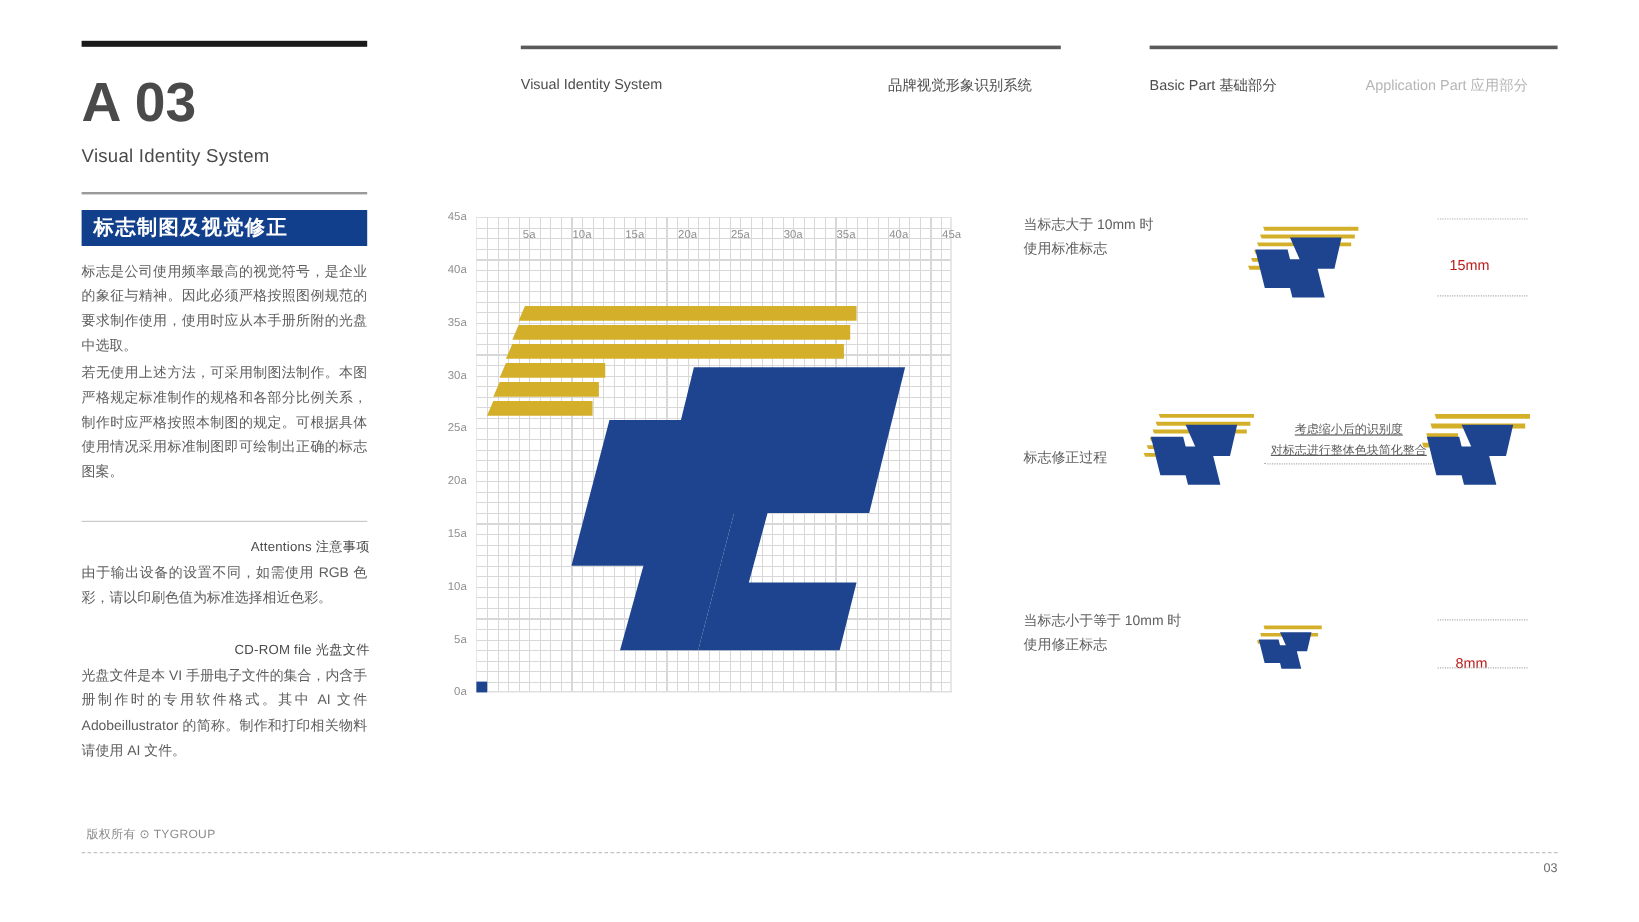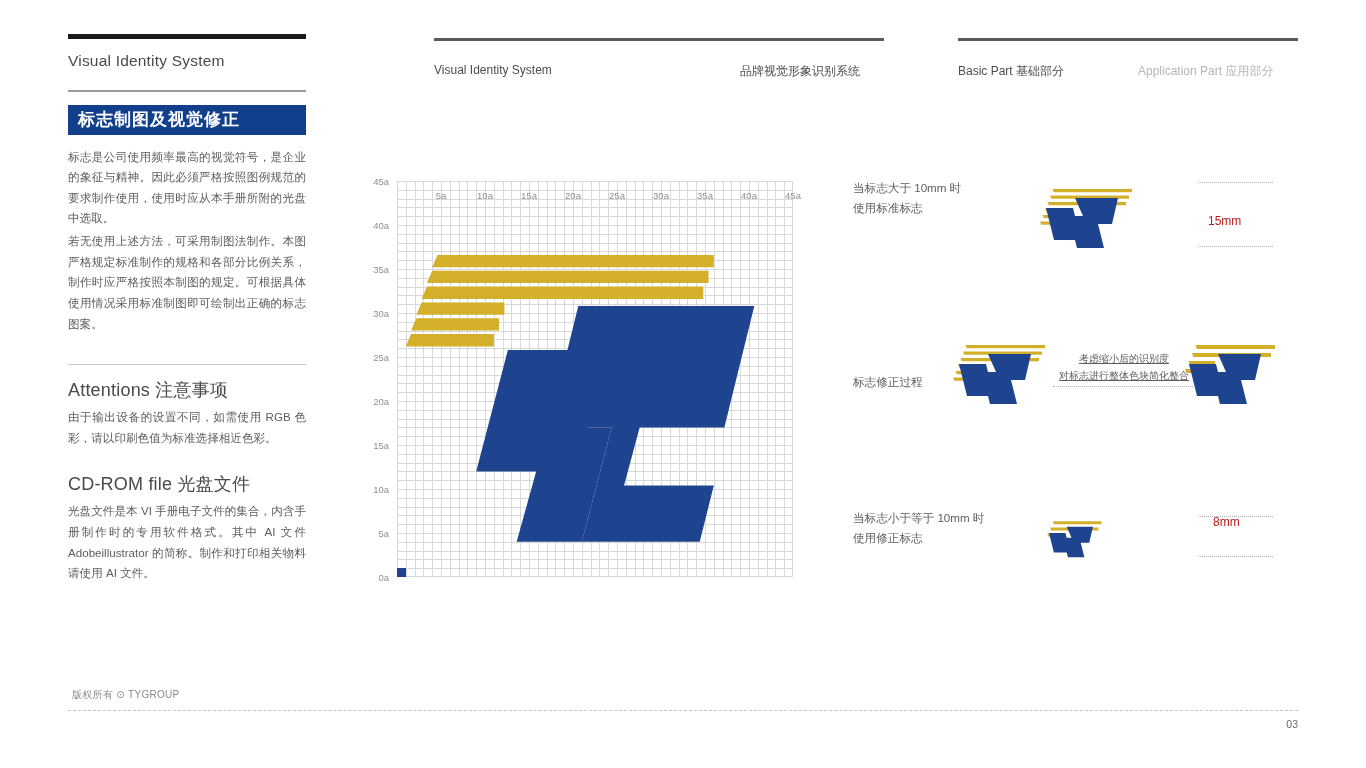--- a/index.html
+++ b/index.html
@@ -34,21 +34,21 @@
 
   .body-para {
     margin-top:12px; width:238px;
     font-size:11.6px; line-height:1.78; color:#5d5d5d; text-align:justify;
   }
   .body-para + .body-para { margin-top:2px; }
 
   .rule-thin { width:238px; height:1px; background:#c9c9c9; margin-top:30px; }
 
   .sec-title {
-    margin-top:13px; font-size:18px; color:#4a4a4a; letter-spacing:.2px;
+    margin-top:13px; font-size:11px; color:#4a4a4a; letter-spacing:.2px;text-align:right;
   }
   .sec-body {
     margin-top:5px; width:238px;
     font-size:11.6px; line-height:1.78; color:#5d5d5d; text-align:justify;
   }
   .sec-block2 { margin-top:24px; }
 
   
   .footer-text {
     position:absolute; left:72px; top:688px;
@@ -102,20 +102,21 @@
   .dot-line { border-top:1px dotted #b0b0b0; height:0; }
   .arrow-note {
     font-size:10px; line-height:1.7; color:#5d5d5d; text-align:center; white-space:pre-line;
   }
 </style>
 </head>
 <body>
 
 <div class="left-col">
   <div class="rule-black"></div>
+  <div class="page-code">A 03</div>
   <div class="page-sub">Visual Identity System</div>
   <div class="rule-gray"></div>
   <div class="banner">标志制图及视觉修正</div>
   <div class="body-para">标志是公司使用频率最高的视觉符号，是企业的象征与精神。因此必须严格按照图例规范的要求制作使用，使用时应从本手册所附的光盘中选取。</div>
   <div class="body-para">若无使用上述方法，可采用制图法制作。本图严格规定标准制作的规格和各部分比例关系，制作时应严格按照本制图的规定。可根据具体使用情况采用标准制图即可绘制出正确的标志图案。</div>
 
   <div class="rule-thin"></div>
   <div class="sec-title">Attentions 注意事项</div>
   <div class="sec-body">由于输出设备的设置不同，如需使用 RGB 色彩，请以印刷色值为标准选择相近色彩。</div>
 
@@ -250,19 +251,19 @@
       <polygon points="20.0,17.0 99.0,17.0 99.0,22.0 21.3,22.0" fill="#d4af2a"></polygon>
       <polygon points="15.5,27.0 42.0,27.0 42.0,32.0 16.8,32.0" fill="#d4af2a"></polygon>
     </g>
     <g>
       <polygon points="18.0,26.0 45.0,26.0 53.0,58.0 26.0,58.0" fill="#1e4490"></polygon>
       <polygon points="47.0,16.0 90.0,16.0 84.0,42.0 70.0,42.0 76.0,66.0 49.0,66.0 41.0,34.0 55.0,34.0" fill="#1e4490"></polygon>
     </g>
   </svg>
 
   <div class="dot-line" style="position:absolute; left:345px; top:8px; width:75px;"></div>
-  <div class="dim-text" style="position:absolute; left:360px; top:7px;">8mm</div>
+  <div class="dim-text" style="position:absolute; left:360px; top:38px;">8mm</div>
   <div class="dot-line" style="position:absolute; left:345px; top:48px; width:75px;"></div>
 </div>
 
 <div class="footer-text">版权所有 ⊙ TYGROUP</div>
 <div class="footer-rule"></div>
 <div class="page-num">03</div>
 
 </body></html>

